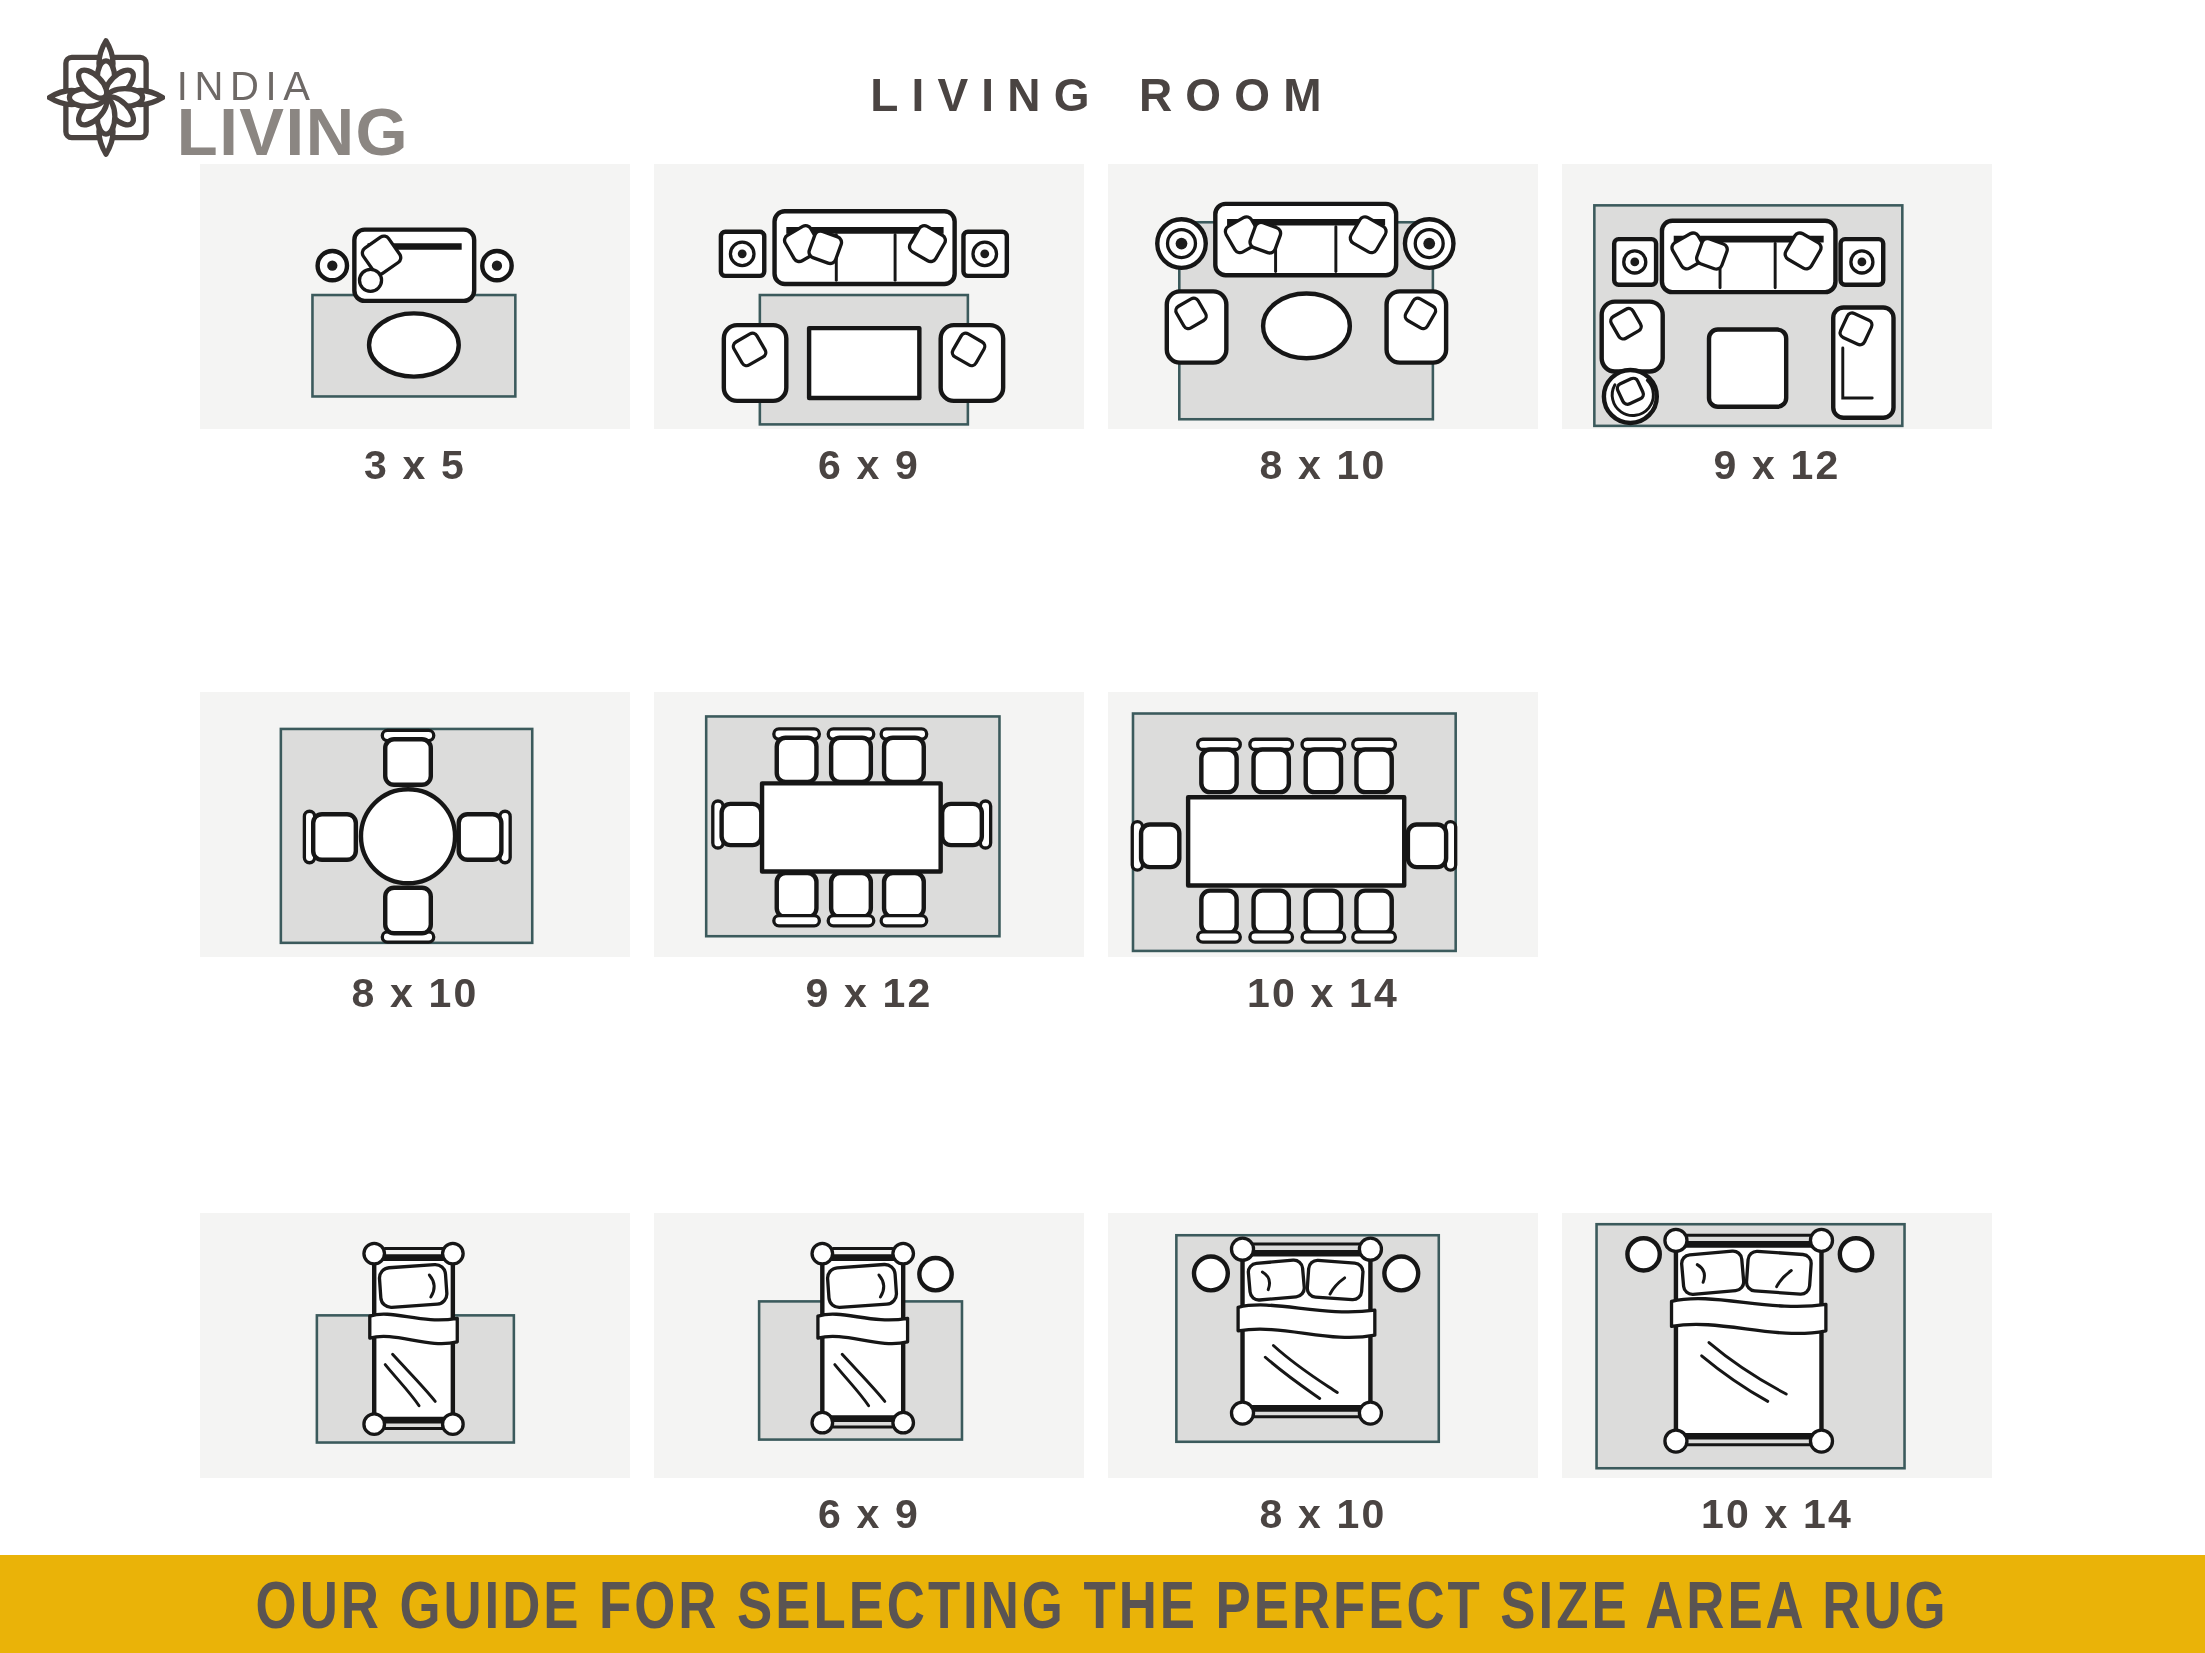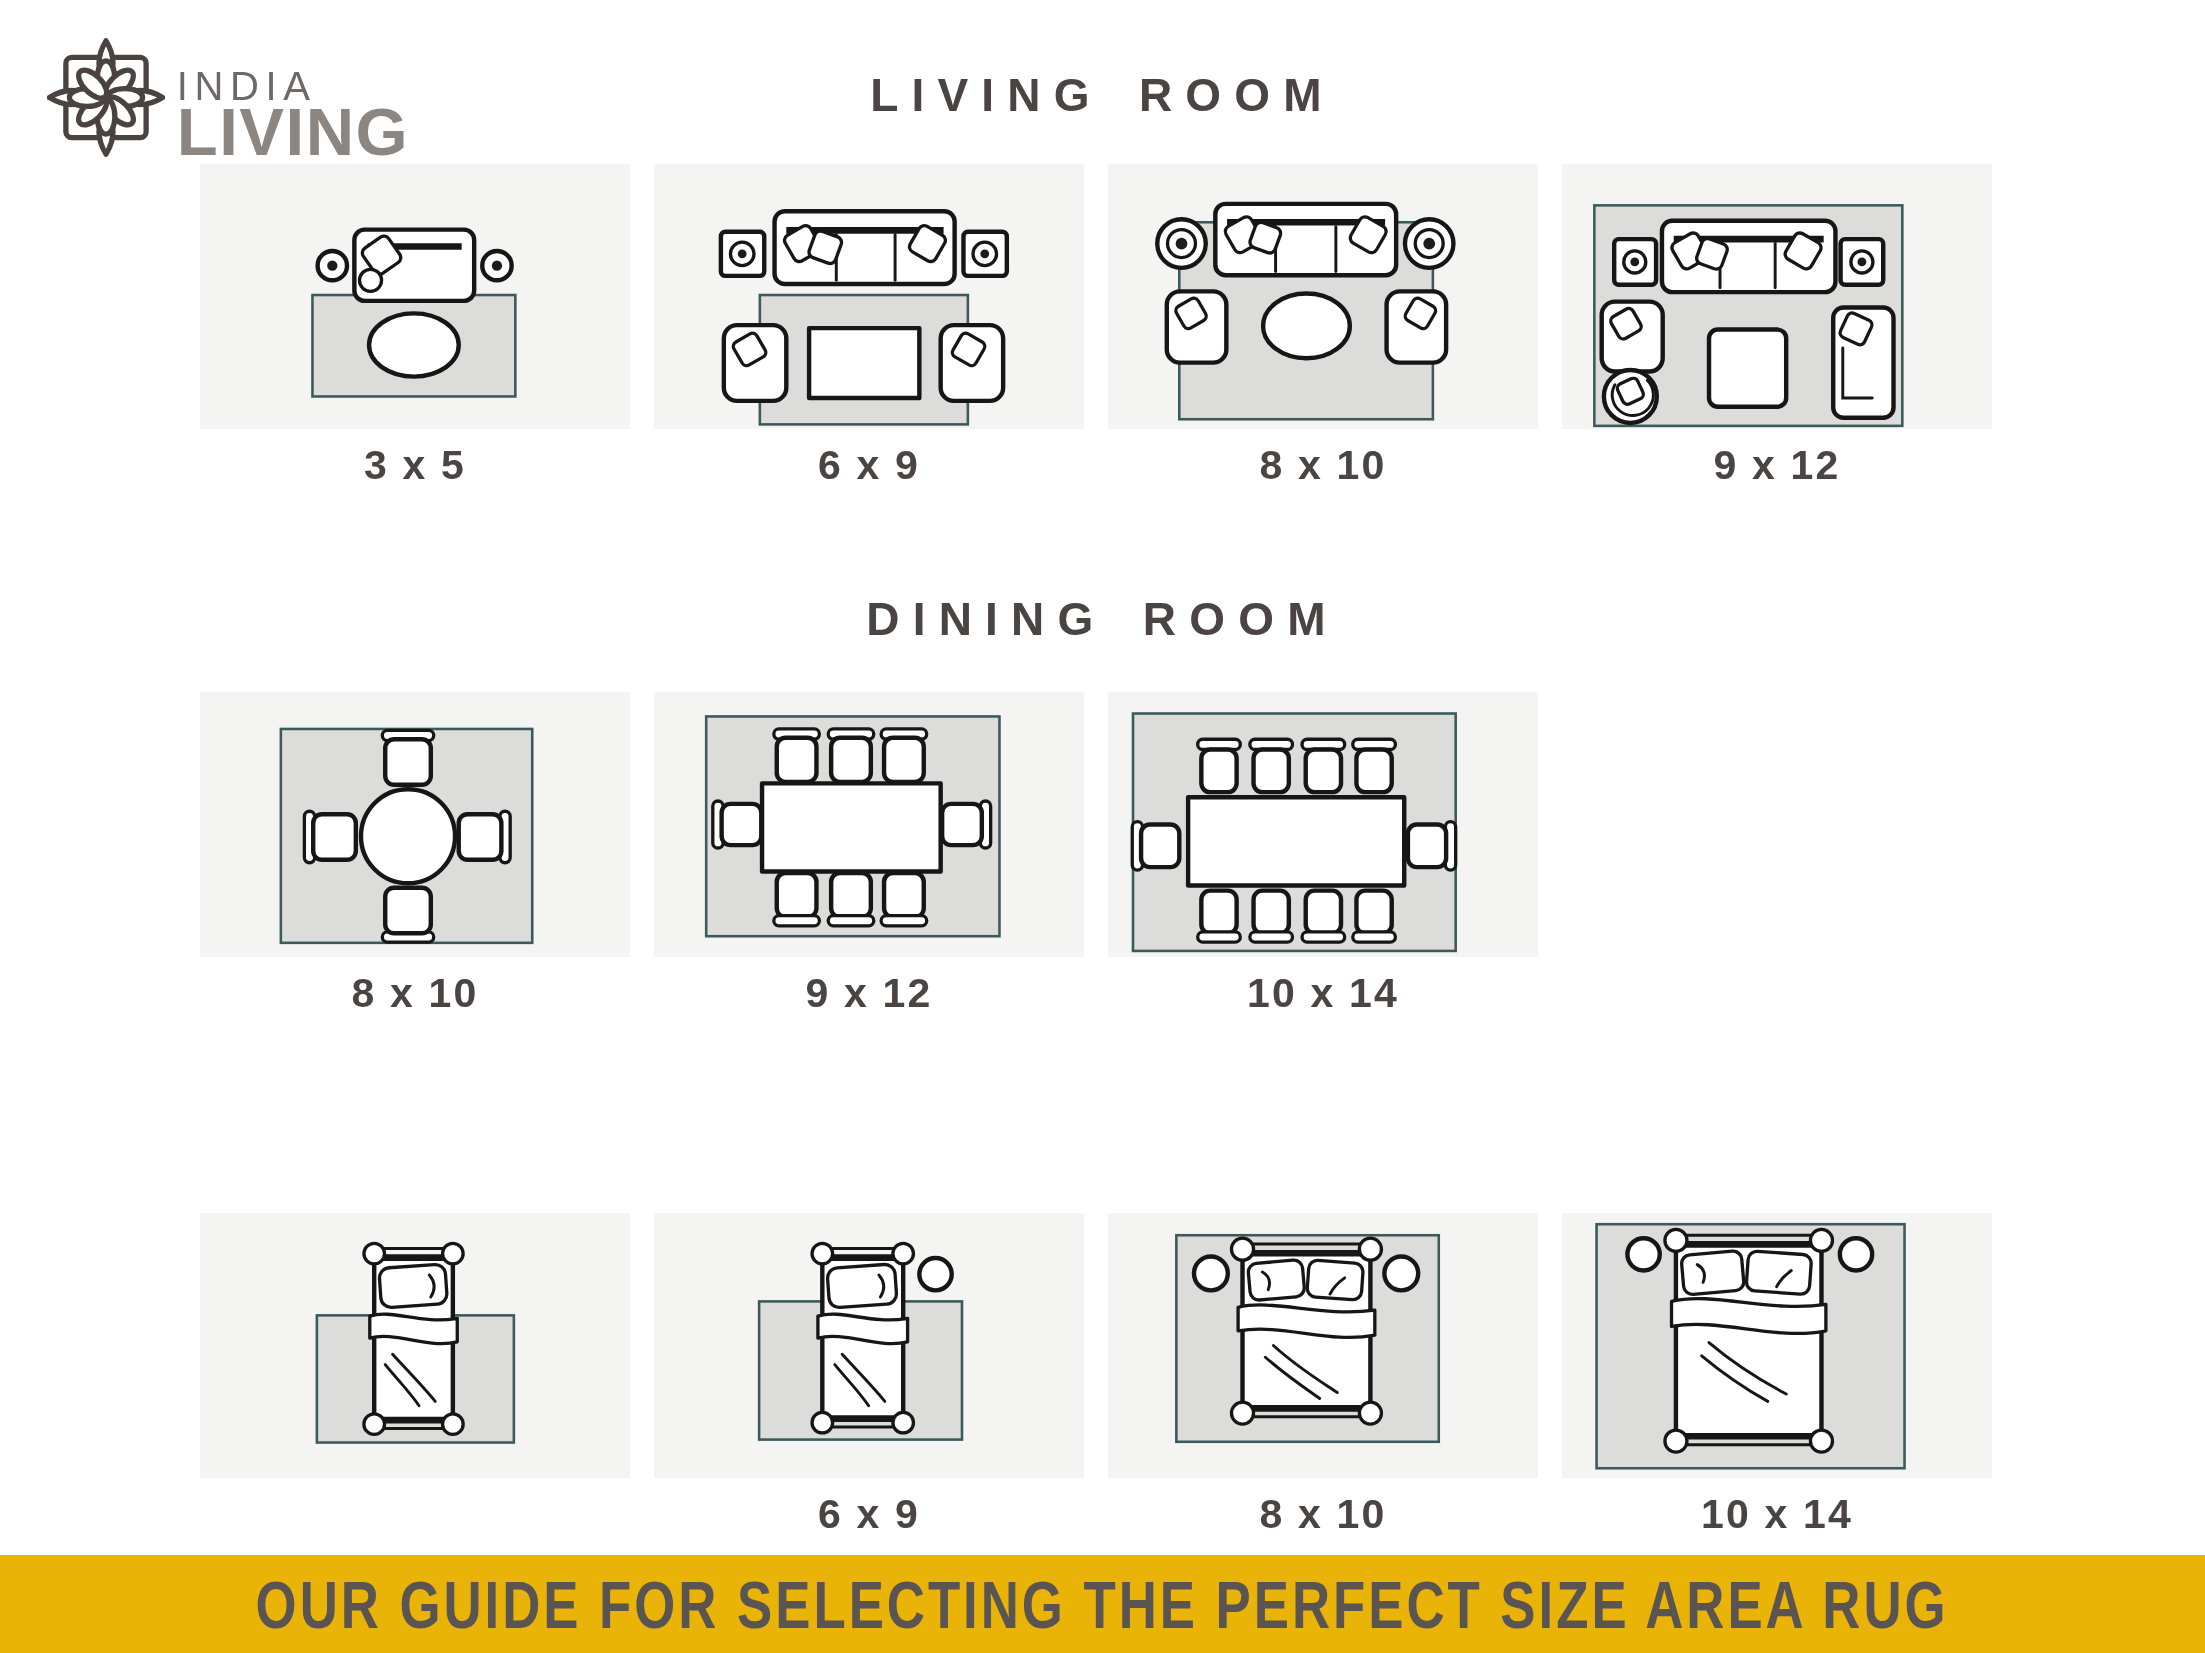--- a/index.html
+++ b/index.html
@@ -210,21 +210,20 @@
             <path class="ln" d="M382,250 v68 h40"></path>
             <rect class="fu2" x="382" y="206" width="36" height="36" rx="7" transform="rotate(25 400 224)"></rect>
           </g>
           <rect class="fu" x="200" y="225" width="105" height="105" rx="12"></rect>
         </svg>
       </div>
       <figcaption class="size-label">9 x 12</figcaption>
     </figure>
   </div>
 
-  <h2 class="section-title" id="title-dining">DINING ROOM</h2>
 
   <div class="row" id="row-dining">
 
 
     <figure class="tile">
       <div class="card">
         <svg viewBox="0 0 585 360">
           <rect class="rug" x="110" y="50" width="342" height="291"></rect>
           <g>
             <rect class="fu2" x="248" y="52" width="70" height="14" rx="7"></rect>

